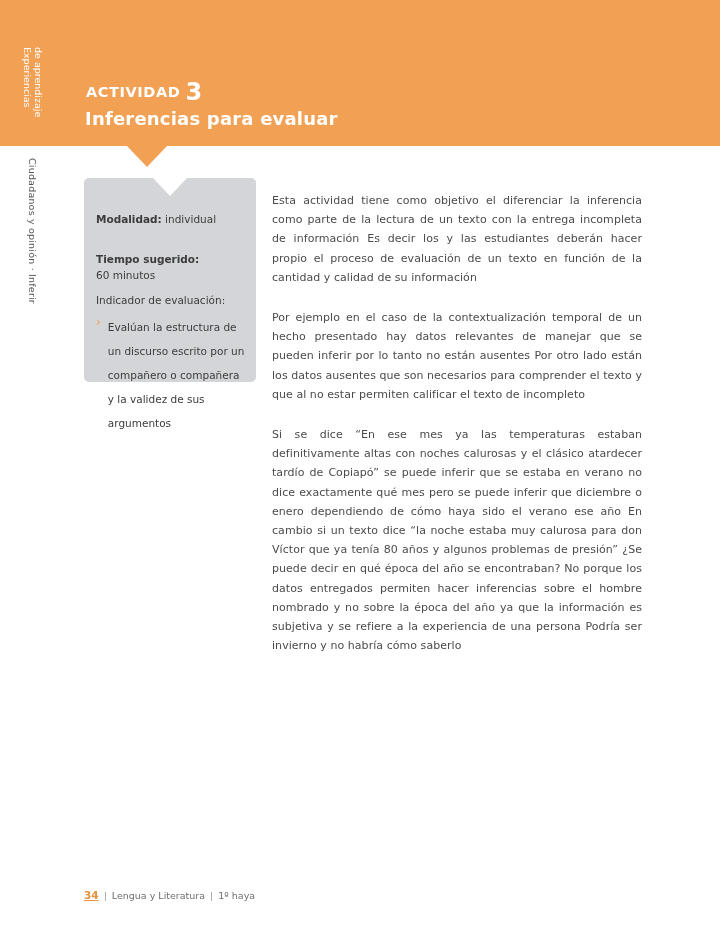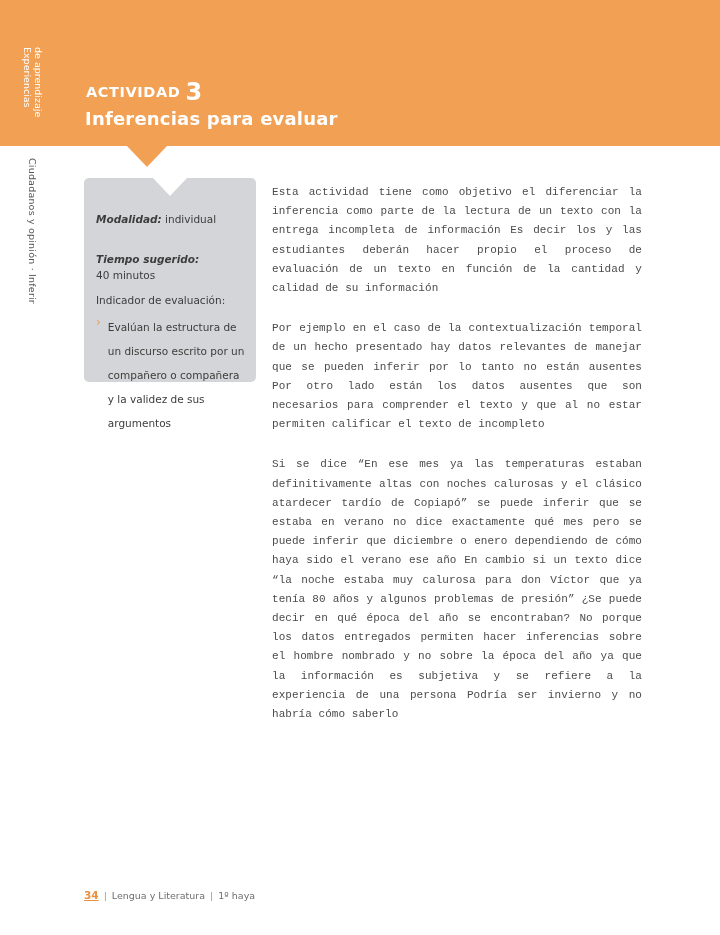--- a/index.html
+++ b/index.html
@@ -122,21 +122,21 @@
   #info-box-inner {
     position: absolute;
     left: 12px;
     top: 33px;
     right: 10px;
     font-size: 10.5px;
     line-height: 16px;
     color: #3c3c3c;
   }
   .info-line { margin-bottom: 8px; }
-  .info-key { font-weight: 700; font-style: italic; }
+  .info-key { font-weight: 700; }
   #info-line-tiempo { margin-bottom: 9px; margin-top: 24px; }
   #info-line-indicador {
     font-weight: 400;
     margin-bottom: 7px;
   }
   #info-bullet-row {
     display: flex;
     align-items: flex-start;
     gap: 7px;
   }
@@ -155,23 +155,22 @@
     position: absolute;
     left: 272px;
     top: 175px;
     width: 370px;
   }
   .body-paragraph {
     font-size: 11px;
     line-height: 19.2px;
     color: #4b4b4b;
     text-align: justify;
-    margin: 8px 0 21px 0;
+    margin: 16px 0 21px 0;
     letter-spacing: 0.05px;
-    font-family: Liberation Mono, monospace;
   }
   #paragraph-3 { margin-bottom: 0; }
 
   
   #footer {
     position: absolute;
     left: 84px;
     top: 889px;
     font-size: 9.5px;
     color: #6e6e6e;
@@ -208,21 +207,21 @@
 <div id="info-box">
   <div id="info-box-notch"></div>
   <div id="info-box-inner">
 
     <div class="info-line">
       <span class="info-key">Modalidad:</span><span> individual</span>
     </div>
 
     <div class="info-line" id="info-line-tiempo">
       <div class="info-key">Tiempo sugerido:</div>
-      <div>40 minutos</div>
+      <div>60 minutos</div>
     </div>
 
     <div id="info-line-indicador">Indicador de evaluación:</div>
 
     <div id="info-bullet-row">
       <span id="info-bullet-marker">›</span>
       <span id="info-bullet-text">Evalúan la estructura de un discurso escrito por un compañero o compañera y la validez de sus argumentos</span>
     </div>
 
   </div>

